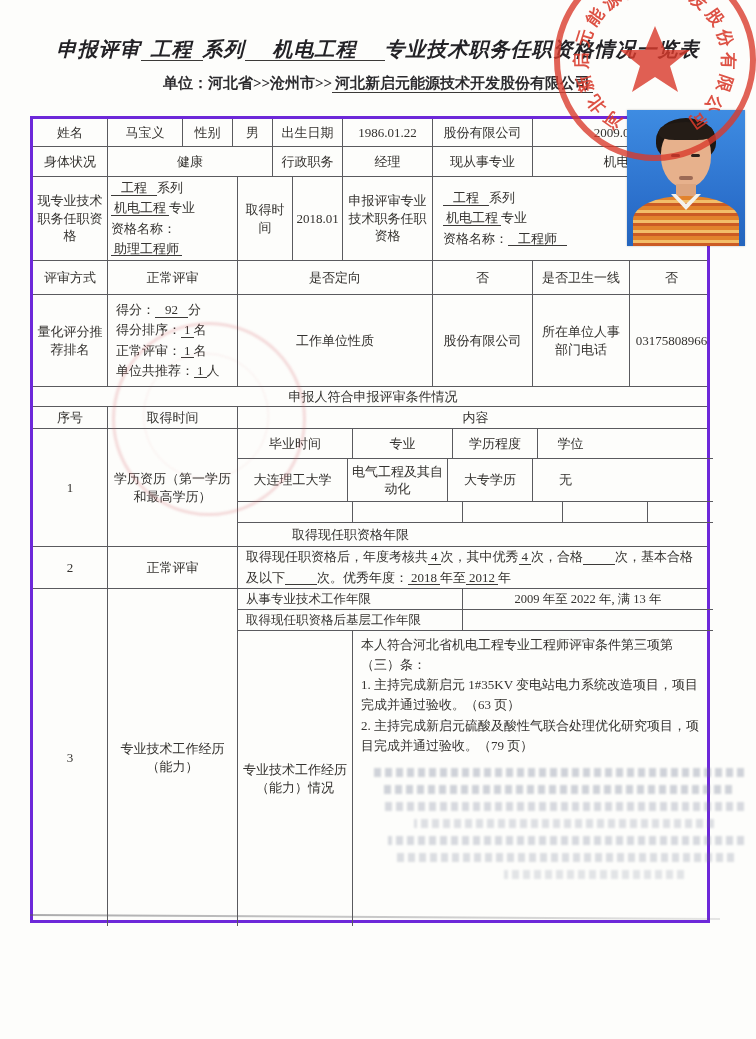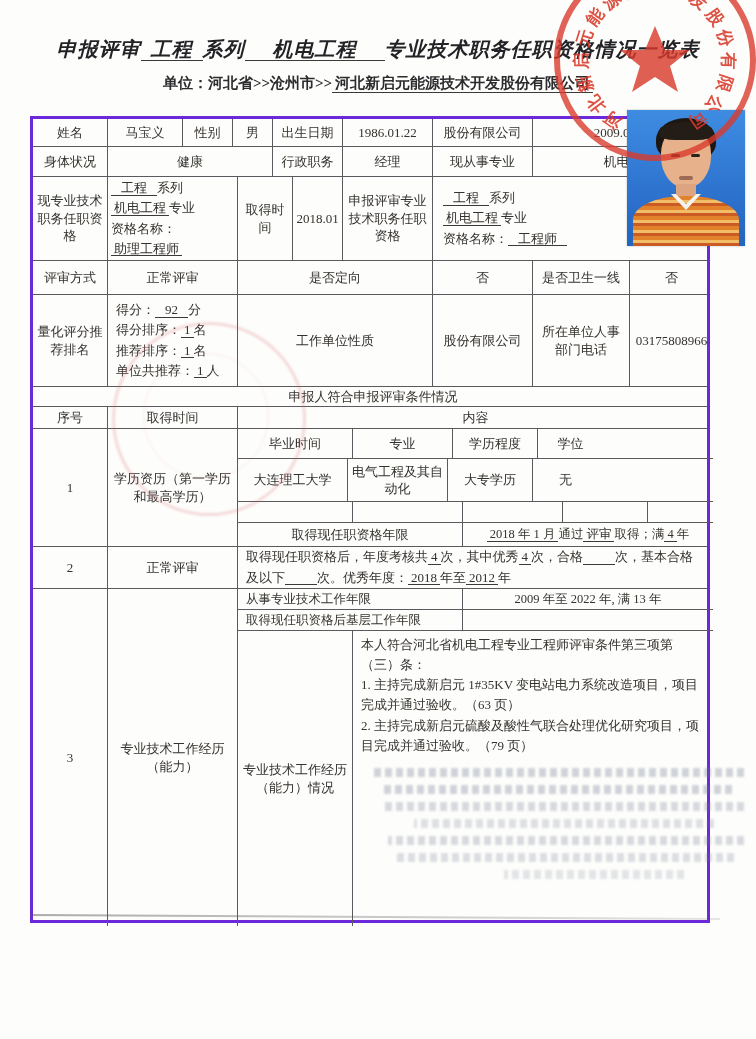--- a/index.html
+++ b/index.html
@@ -139,21 +139,21 @@
       <div class="cell" style="width:97px">是否卫生一线</div>
       <div class="cell" style="width:83px">否</div>
     </div>
 
     <div class="row" style="height:92px">
       <div class="cell" style="width:75px">量化评分推荐排名</div>
       <div class="cell left lines" style="width:130px;padding-left:8px">
         <div>
           <div><span>得分：</span><span class="u wide">92</span><span>分</span></div>
           <div><span>得分排序：</span><span class="u">1</span><span>名</span></div>
-          <div><span>推荐排序：</span><span class="u">1</span><span>名</span></div>
+          <div><span>正常评审：</span><span class="u">1</span><span>名</span></div>
           <div><span>单位共推荐：</span><span class="u">1</span><span>人</span></div>
         </div>
       </div>
       <div class="cell" style="width:195px">工作单位性质</div>
       <div class="cell" style="width:100px">股份有限公司</div>
       <div class="cell" style="width:97px">所在单位人事部门电话</div>
       <div class="cell" style="width:83px;word-break:break-all">03175808966</div>
     </div>
 
     <div class="row" style="height:20px">
@@ -184,23 +184,20 @@
         </div>
         <div class="sub" style="height:21px">
           <div class="cell" style="width:115px"></div>
           <div class="cell" style="width:110px"></div>
           <div class="cell" style="width:100px"></div>
           <div class="cell" style="width:85px"></div>
           <div class="cell" style="width:65px"></div>
         </div>
         <div class="sub" style="height:23px">
           <div class="cell" style="width:225px">取得现任职资格年限</div>
-          <div class="cell small" style="width:250px">
-            <span><span class="u">2018 年 1 月</span><span>通过</span><span class="u">评审</span><span>取得；满</span><span class="u">4</span><span>年</span></span>
-          </div>
         </div>
       </div>
     </div>
 
     <div class="row" style="height:42px">
       <div class="cell" style="width:75px">2</div>
       <div class="cell" style="width:130px">正常评审</div>
       <div class="cell left" style="width:475px;padding:2px 8px;line-height:1.55">
         <span><span>取得现任职资格后，年度考核共</span><span class="u">4</span><span>次，其中优秀</span><span class="u">4</span><span>次，合格</span><span class="u">　　</span><span>次，基本合格及以下</span><span class="u">　　</span><span>次。优秀年度：</span><span class="u">2018</span><span>年至</span><span class="u">2012</span><span>年</span></span>
       </div>

